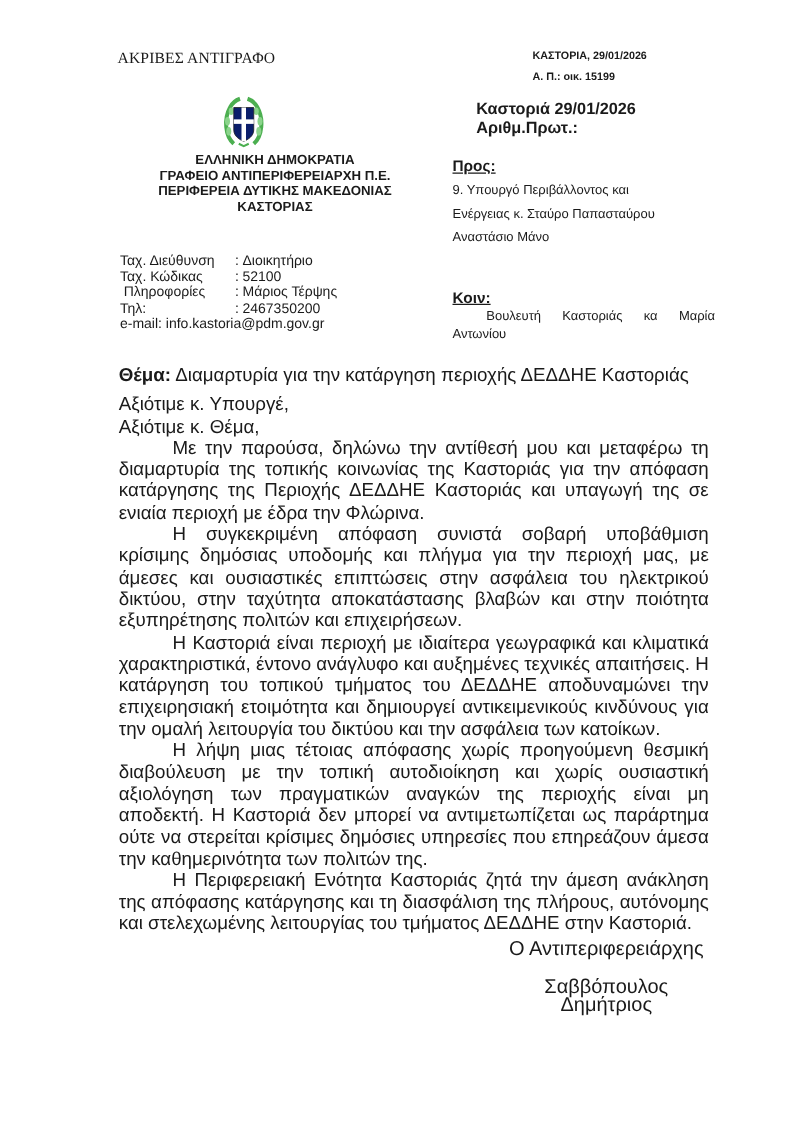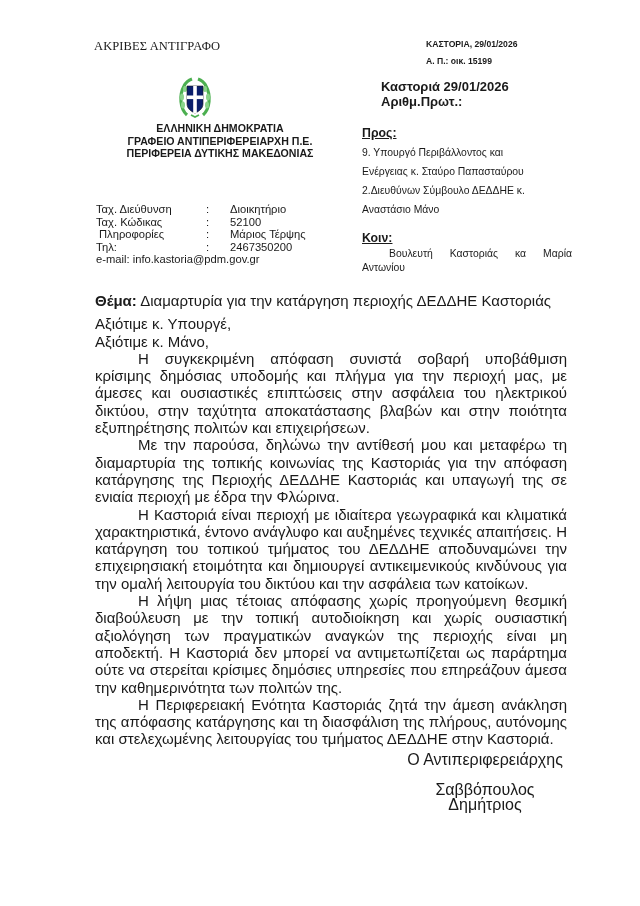--- a/index.html
+++ b/index.html
@@ -12,21 +12,21 @@
 
     #stamp { left: 426px; top: 36px; font-size: 8.6px; font-weight: bold; line-height: 17px; }
 
     #date-block { left: 381px; top: 79px; font-size: 13px; font-weight: bold; line-height: 15px; }
 
     #emblem { left: 178px; top: 77px; width: 34px; height: 42px; }
 
     #org { left: 100px; top: 122px; width: 240px; text-align: center; font-size: 10.6px; font-weight: bold; line-height: 12.5px; }
 
     #contact { left: 96px; top: 203px; font-size: 11.2px; line-height: 12.5px; }
-    #contact .row { display: flex; white-space: nowrap; gap: 18px; }
+    #contact .row { display: flex; white-space: nowrap; }
     #contact .lbl { width: 92px; }
     #contact .lbl.indent { padding-left: 3px; width: 89px; }
     #contact .sep { width: 6px; }
 
     #to-block { left: 362px; top: 124px; width: 208px; font-size: 10.4px; line-height: 19px; }
     .heading-u { font-weight: bold; text-decoration: underline; font-size: 12.3px; }
 
     #cc-block { left: 362px; top: 230px; width: 210px; font-size: 10.4px; line-height: 13.5px; }
     #cc-block .justify { text-align: justify; text-align-last: justify; padding-left: 27px; }
 
@@ -72,20 +72,21 @@
     <rect x="15.2" y="9" width="3.6" height="27" fill="#ffffff"></rect>
     <rect x="9" y="18.5" width="16" height="3.6" fill="#ffffff"></rect>
     <path d="M13 38 L17 40 L21 38" fill="none" stroke="#4caf50" stroke-width="1.6"></path>
   </svg>
 </div>
 
 <div id="org" class="abs sans">
   <div>ΕΛΛΗΝΙΚΗ ΔΗΜΟΚΡΑΤΙΑ</div>
   <div>ΓΡΑΦΕΙΟ ΑΝΤΙΠΕΡΙΦΕΡΕΙΑΡΧΗ Π.Ε.</div>
   <div>ΠΕΡΙΦΕΡΕΙΑ ΔΥΤΙΚΗΣ ΜΑΚΕΔΟΝΙΑΣ</div>
+  <div>ΚΑΣΤΟΡΙΑΣ</div>
 </div>
 
 <div id="contact" class="abs sans">
   <div class="row">
     <span class="lbl">Ταχ. Διεύθυνση</span>
     <span class="sep">: </span>
     <span>Διοικητήριο</span>
   </div>
   <div class="row">
     <span class="lbl">Ταχ. Κώδικας</span>
@@ -102,38 +103,37 @@
     <span class="sep">: </span>
     <span>2467350200</span>
   </div>
   <div class="row">e-mail: info.kastoria@pdm.gov.gr</div>
 </div>
 
 <div id="to-block" class="abs sans">
   <div class="heading-u">Προς:</div>
   <div>9. Υπουργό Περιβάλλοντος και</div>
   <div>Ενέργειας κ. Σταύρο Παπασταύρου</div>
-  <div>2.Διευθύνων Σύμβουλο ΔΕΔΔΗΕ κ.</div>
   <div>Αναστάσιο Μάνο</div>
 </div>
 
 <div id="cc-block" class="abs sans">
   <div class="heading-u" style="line-height:17px;">Κοιν:</div>
   <div class="justify">Βουλευτή Καστοριάς κα Μαρία</div>
   <div>Αντωνίου</div>
 </div>
 
 <div id="body" class="abs sans">
   <div id="subject">
     <b>Θέμα:</b><span> Διαμαρτυρία για την κατάργηση περιοχής ΔΕΔΔΗΕ Καστοριάς</span>
   </div>
   <p class="greet">Αξιότιμε κ. Υπουργέ,</p>
-  <p class="greet">Αξιότιμε κ. Μάνο,</p>
+  <p class="greet">Αξιότιμε κ. Θέμα,</p>
+  <p class="p">Με την παρούσα, δηλώνω την αντίθεσή μου και μεταφέρω τη διαμαρτυρία της τοπικής κοινωνίας της Καστοριάς για την απόφαση κατάργησης της Περιοχής ΔΕΔΔΗΕ Καστοριάς και υπαγωγή της σε ενιαία περιοχή με έδρα την Φλώρινα.</p>
   <p class="p">Η συγκεκριμένη απόφαση συνιστά σοβαρή υποβάθμιση κρίσιμης δημόσιας υποδομής και πλήγμα για την περιοχή μας, με άμεσες και ουσιαστικές επιπτώσεις στην ασφάλεια του ηλεκτρικού δικτύου, στην ταχύτητα αποκατάστασης βλαβών και στην ποιότητα εξυπηρέτησης πολιτών και επιχειρήσεων.</p>
-  <p class="p">Με την παρούσα, δηλώνω την αντίθεσή μου και μεταφέρω τη διαμαρτυρία της τοπικής κοινωνίας της Καστοριάς για την απόφαση κατάργησης της Περιοχής ΔΕΔΔΗΕ Καστοριάς και υπαγωγή της σε ενιαία περιοχή με έδρα την Φλώρινα.</p>
   <p class="p">Η Καστοριά είναι περιοχή με ιδιαίτερα γεωγραφικά και κλιματικά χαρακτηριστικά, έντονο ανάγλυφο και αυξημένες τεχνικές απαιτήσεις. Η κατάργηση του τοπικού τμήματος του ΔΕΔΔΗΕ αποδυναμώνει την επιχειρησιακή ετοιμότητα και δημιουργεί αντικειμενικούς κινδύνους για την ομαλή λειτουργία του δικτύου και την ασφάλεια των κατοίκων.</p>
   <p class="p">Η λήψη μιας τέτοιας απόφασης χωρίς προηγούμενη θεσμική διαβούλευση με την τοπική αυτοδιοίκηση και χωρίς ουσιαστική αξιολόγηση των πραγματικών αναγκών της περιοχής είναι μη αποδεκτή. Η Καστοριά δεν μπορεί να αντιμετωπίζεται ως παράρτημα ούτε να στερείται κρίσιμες δημόσιες υπηρεσίες που επηρεάζουν άμεσα την καθημερινότητα των πολιτών της.</p>
   <p class="p">Η Περιφερειακή Ενότητα Καστοριάς ζητά την άμεση ανάκληση της απόφασης κατάργησης και τη διασφάλιση της πλήρους, αυτόνομης και στελεχωμένης λειτουργίας του τμήματος ΔΕΔΔΗΕ στην Καστοριά.</p>
 </div>
 
 <div id="signature" class="abs sans">
   <div class="c">Ο Αντιπεριφερειάρχης</div>
   <div style="height:15px;"></div>
   <div class="c">Σαββόπουλος Δημήτριος</div>
 </div>

